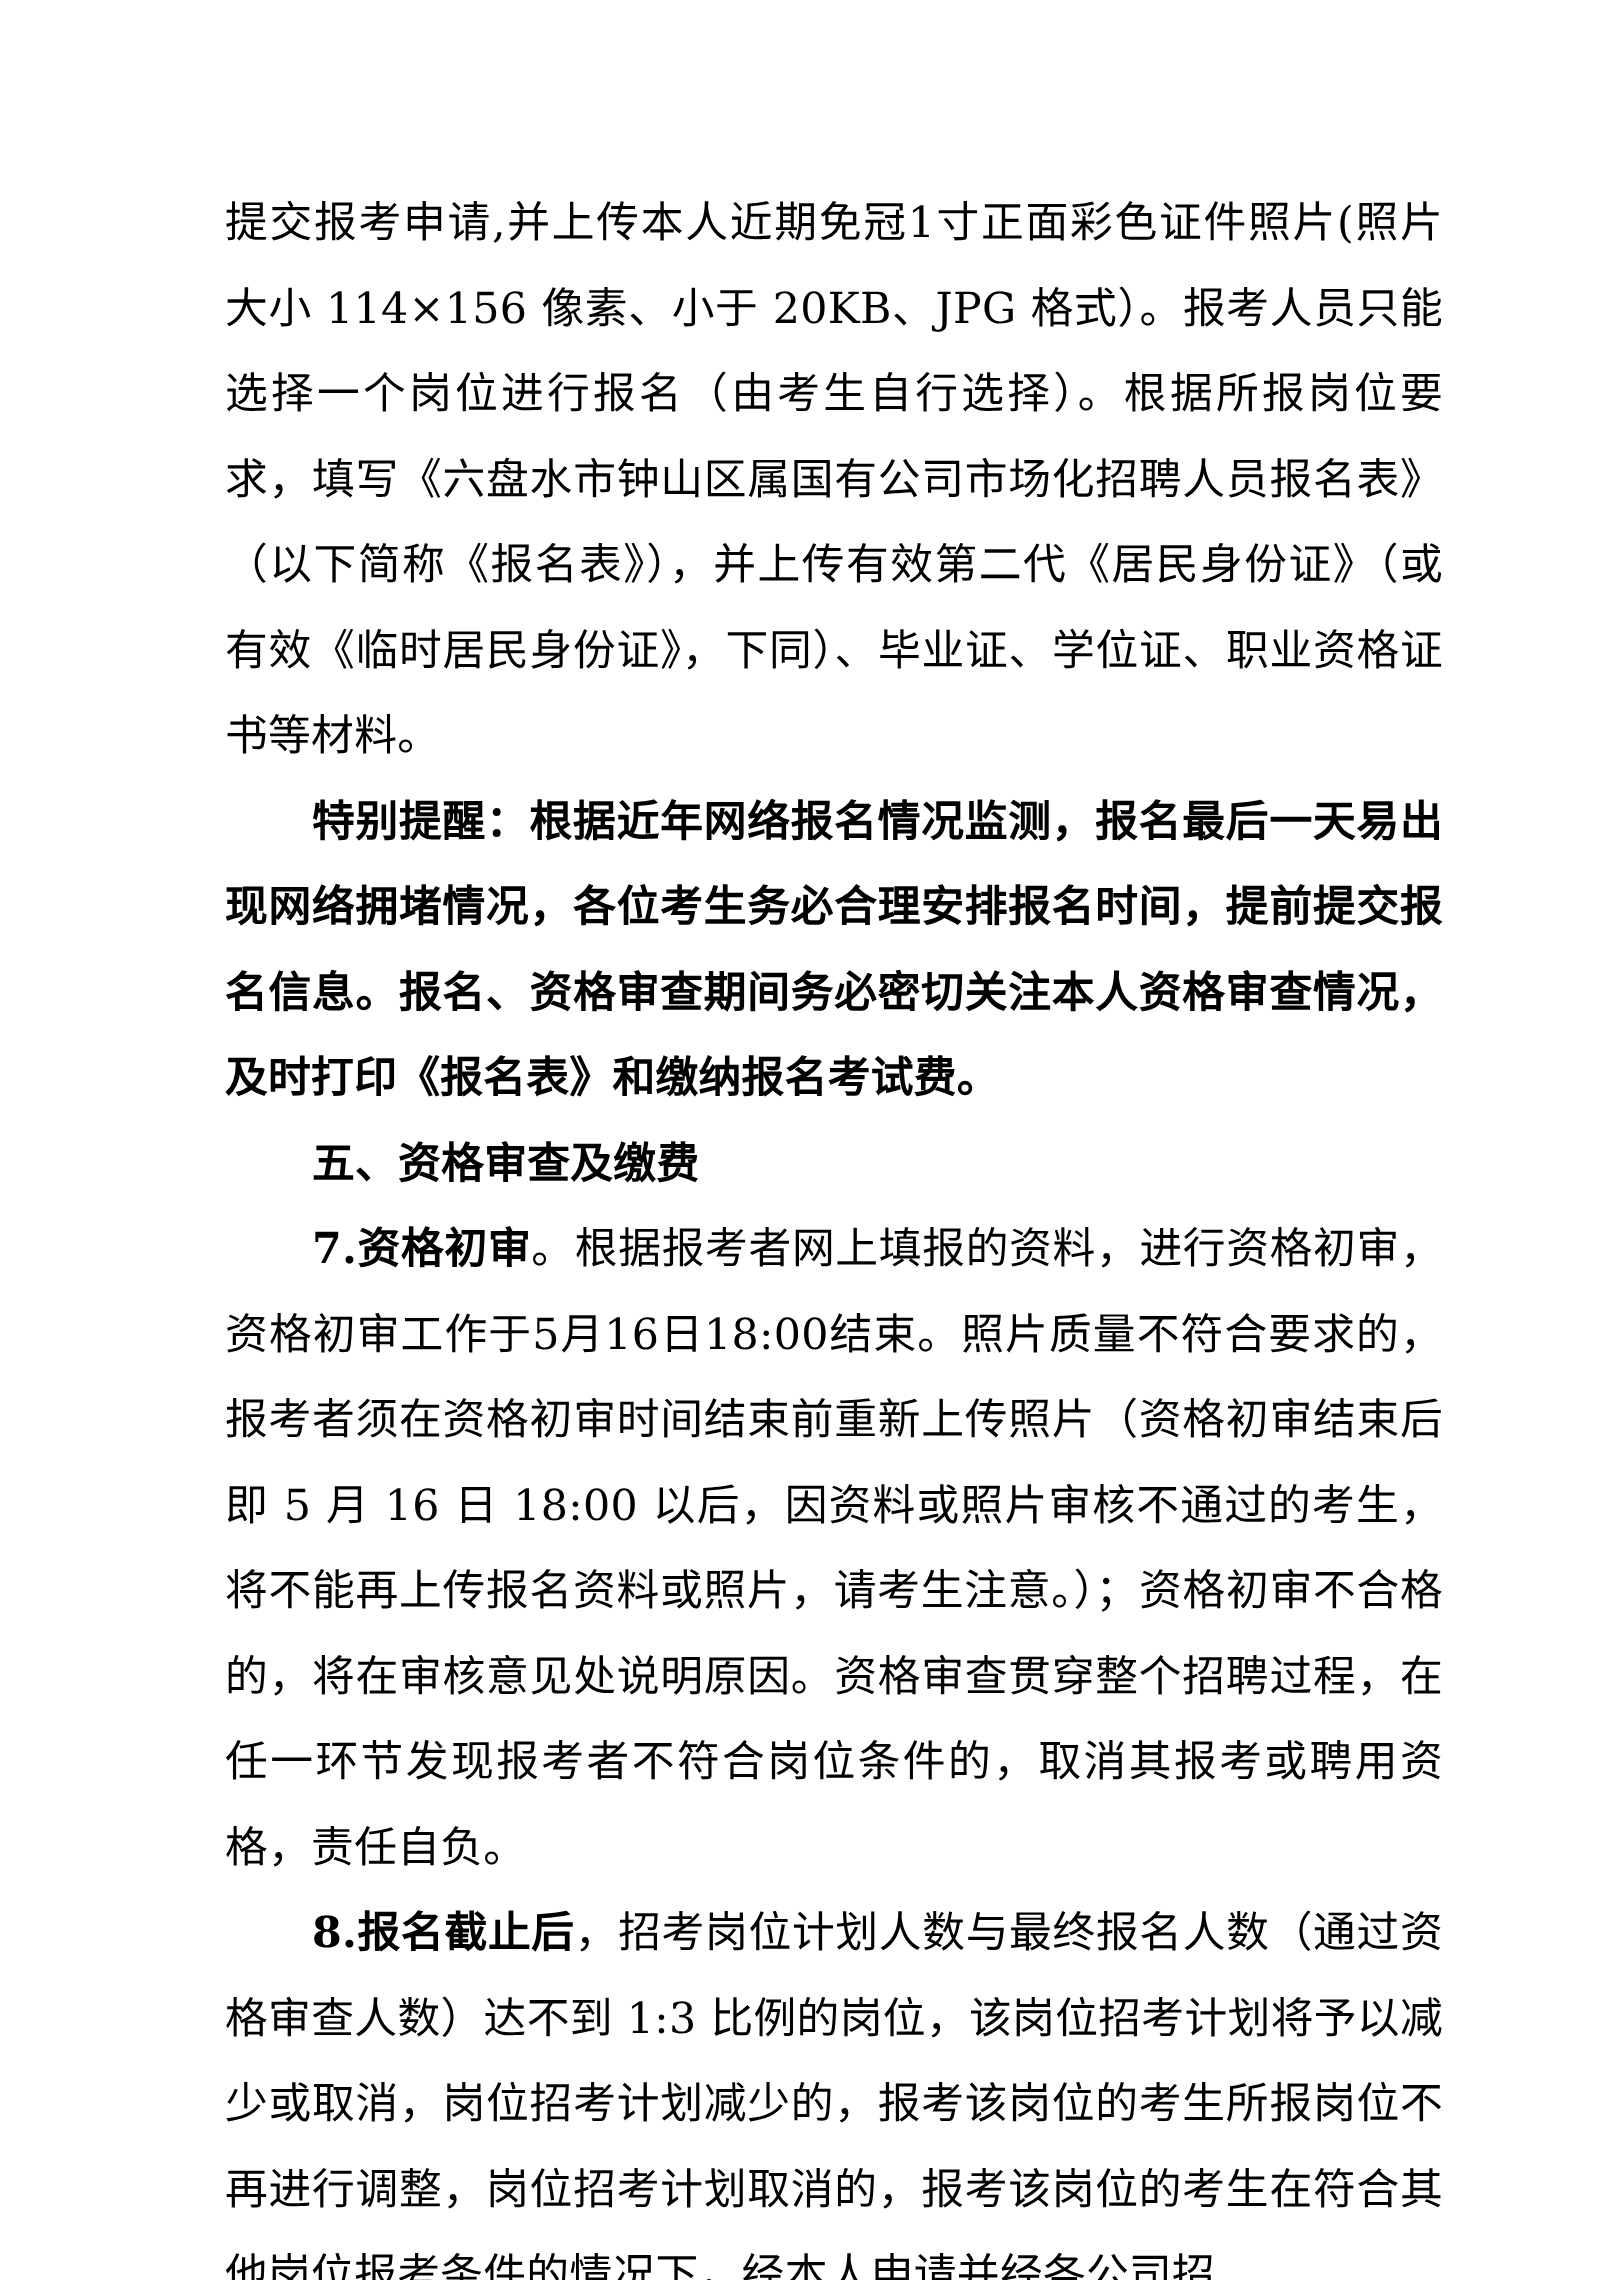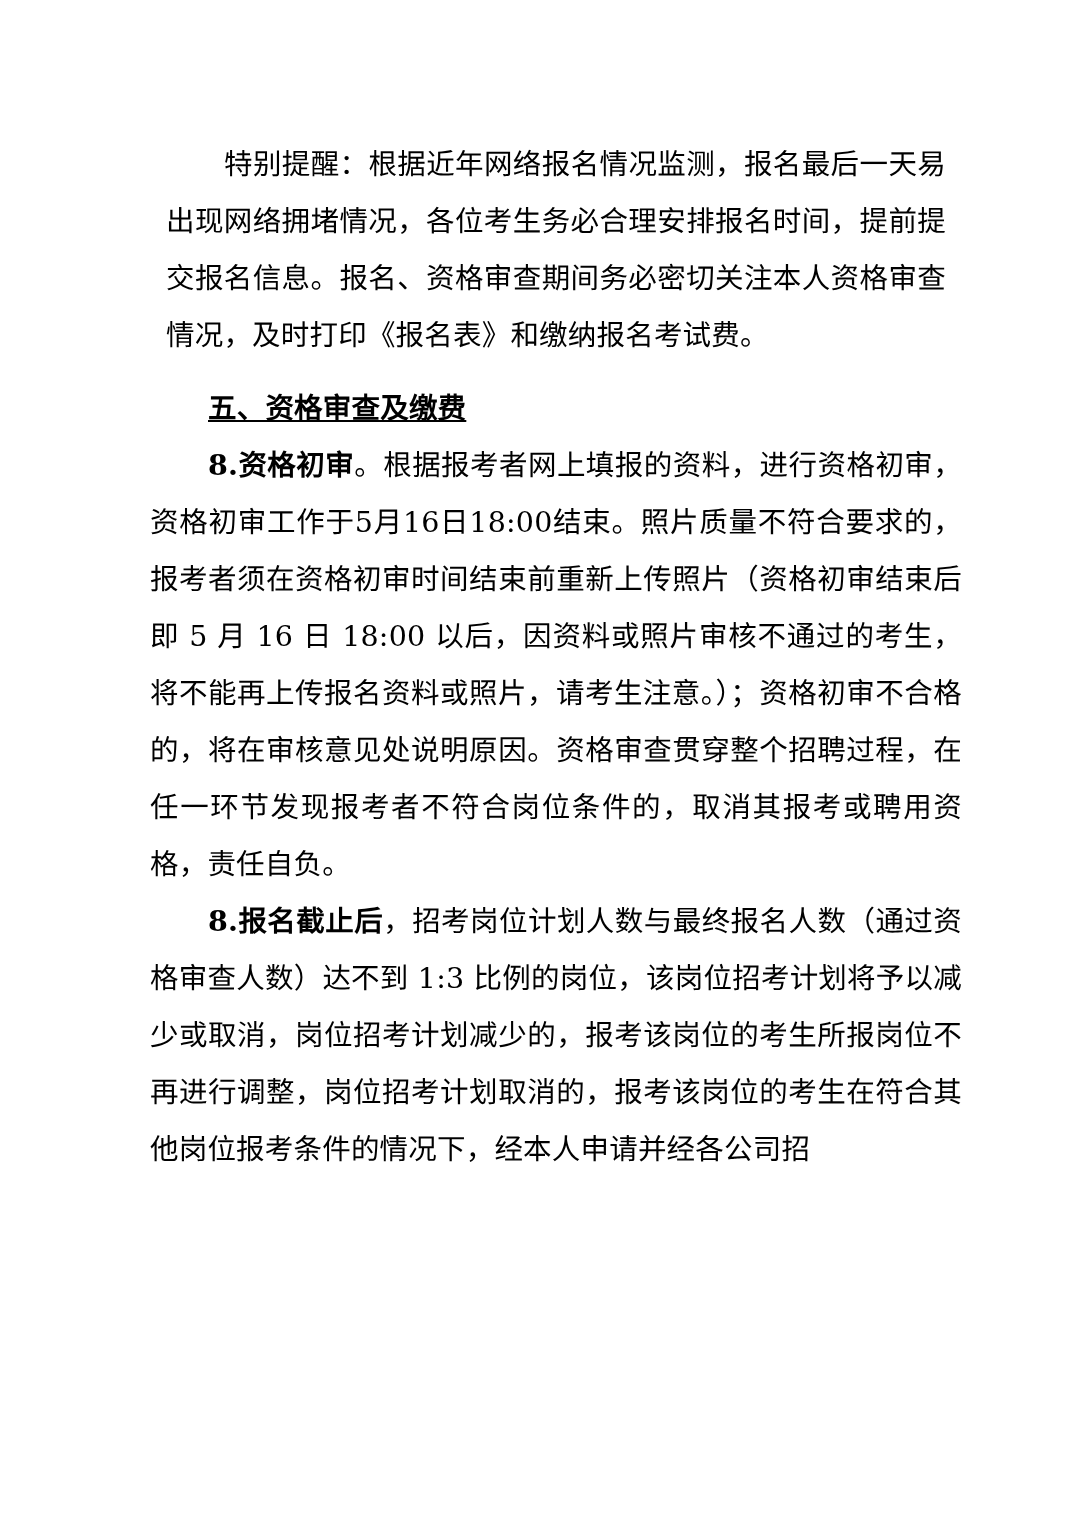--- a/index.html
+++ b/index.html
@@ -26,49 +26,49 @@
     line-height: 57px;
     text-align: justify;
     text-justify: inter-ideograph;
     margin: 0;
     letter-spacing: 0.2px;
   }
   .indent2 {
     text-indent: 58px;
   }
   .bold-para {
-    font-weight: normal;
+    font-weight: bold;
     font-size: 28.5px;
     line-height: 57px;
     text-align: justify;
     text-justify: inter-ideograph;
-    margin: 16px;
+    margin: 0;
     text-indent: 58px;
     letter-spacing: 0.2px;
   }
   .heading {
     font-size: 28.5px;
     line-height: 57px;
     margin: 0;
     text-indent: 58px;
     font-weight: bold;
     letter-spacing: 0.2px;
-    text-decoration: underline;
   }
   .lead {
     font-weight: bold;
   }
 </style>
 </head>
 <body>
 
 <div class="page">
 
+  <p class="para">提交报考申请,并上传本人近期免冠1寸正面彩色证件照片(照片大小 114×156 像素、小于 20KB、JPG 格式）。报考人员只能选择一个岗位进行报名（由考生自行选择）。根据所报岗位要求，填写《六盘水市钟山区属国有公司市场化招聘人员报名表》（以下简称《报名表》），并上传有效第二代《居民身份证》（或有效《临时居民身份证》，下同）、毕业证、学位证、职业资格证书等材料。</p>
 
   <p class="bold-para"><span>特别提醒：</span><span>根据近年网络报名情况监测，报名最后一天易出现网络拥堵情况，各位考生务必合理安排报名时间，提前提交报名信息。报名、资格审查期间务必密切关注本人资格审查情况，及时打印《报名表》和缴纳报名考试费。</span></p>
 
   <p class="heading">五、资格审查及缴费</p>
 
-  <p class="para indent2"><span class="lead">8.资格初审</span><span>。根据报考者网上填报的资料，进行资格初审，资格初审工作于5月16日18:00结束。照片质量不符合要求的，报考者须在资格初审时间结束前重新上传照片（资格初审结束后即 5 月 16 日 18:00 以后，因资料或照片审核不通过的考生，将不能再上传报名资料或照片，请考生注意。）；资格初审不合格的，将在审核意见处说明原因。资格审查贯穿整个招聘过程，在任一环节发现报考者不符合岗位条件的，取消其报考或聘用资格，责任自负。</span></p>
+  <p class="para indent2"><span class="lead">7.资格初审</span><span>。根据报考者网上填报的资料，进行资格初审，资格初审工作于5月16日18:00结束。照片质量不符合要求的，报考者须在资格初审时间结束前重新上传照片（资格初审结束后即 5 月 16 日 18:00 以后，因资料或照片审核不通过的考生，将不能再上传报名资料或照片，请考生注意。）；资格初审不合格的，将在审核意见处说明原因。资格审查贯穿整个招聘过程，在任一环节发现报考者不符合岗位条件的，取消其报考或聘用资格，责任自负。</span></p>
 
   <p class="para indent2"><span class="lead">8.报名截止后</span><span>，招考岗位计划人数与最终报名人数（通过资格审查人数）达不到 1:3 比例的岗位，该岗位招考计划将予以减少或取消，岗位招考计划减少的，报考该岗位的考生所报岗位不再进行调整，岗位招考计划取消的，报考该岗位的考生在符合其他岗位报考条件的情况下，经本人申请并经各公司招</span></p>
 
 </div>
 
 </body></html>

